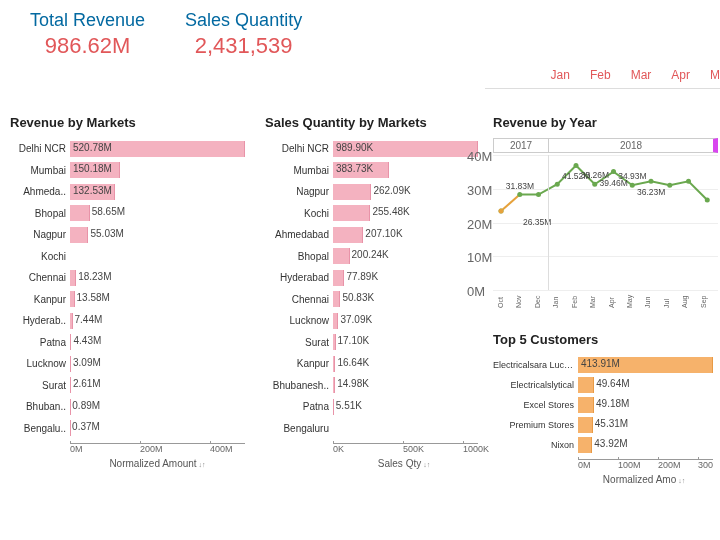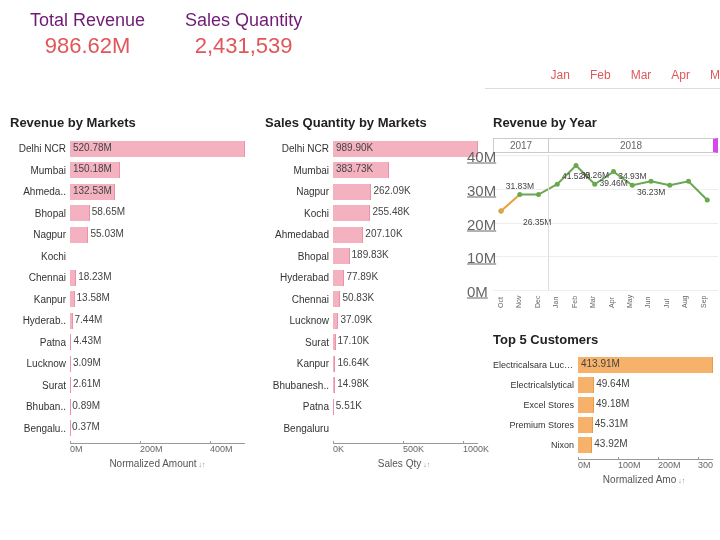--- a/index.html
+++ b/index.html
@@ -1,19 +1,19 @@
 <!DOCTYPE html>
 <html><head>
 <meta charset="utf-8">
 <style>
   * { box-sizing: border-box; margin: 0; padding: 0; }
   body { font-family: Arial, sans-serif; background: #fff; width: 720px; height: 540px; overflow: hidden; position: relative; color: #333; }
   .kpi-row { display: flex; gap: 40px; padding: 10px 0 0 30px; }
   .kpi { text-align: center; }
-  .kpi-label { font-size: 18px; color: #701a75; font-weight: 400; }
+  .kpi-label { font-size: 18px; color: #0369a1; font-weight: 400; }
   .kpi-value { font-size: 22px; color: #e15759; font-weight: 400; margin-top: 2px; }
   .months-row { position: absolute; top: 68px; right: 0; display: flex; gap: 20px; font-size: 12px; color: #e15759; }
   .months-row span { cursor: pointer; }
   .hr1 { position: absolute; top: 88px; right: 0; width: 235px; border-top: 1px solid #ddd; }
   .panels { position: absolute; top: 115px; left: 0; display: flex; width: 580px; }
   .panel { padding: 0 10px; }
   .panel-title { font-size: 13px; font-weight: 700; color: #222; margin-bottom: 8px; }
   .hbar-row { display: flex; align-items: center; height: 21.5px; font-size: 10px; }
   .hbar-label { text-align: right; padding-right: 4px; color: #333; white-space: nowrap; overflow: hidden; text-overflow: ellipsis; }
   .hbar-track { position: relative; flex: 1; height: 16px; }
@@ -25,21 +25,21 @@
   .axis-tick { position: relative; }
   .axis-tick::before { content: ""; position: absolute; top: -3px; left: 0; width: 1px; height: 3px; background: #999; }
   .axis-title { text-align: center; font-size: 10px; color: #555; margin-top: 4px; }
   .axis-title::after { content: " \2193\2191"; font-size: 7px; color: #888; }
   
   .linechart { width: 225px; }
   .line-area { position: relative; width: 225px; height: 135px; border-left: 0; }
   .year-head { display: flex; font-size: 10px; color: #666; margin-bottom: 2px; }
   .year-head div { text-align: center; border-left:1px solid #ccc; border-top:1px solid #ccc; border-bottom:1px solid #ccc; padding:1px 0; }
   .grid-y { position: absolute; left: 0; width: 100%; border-top: 1px solid #eee; }
-  .y-lab { position: absolute; left: -26px; font-size: 15px; color: #666; transform: translateY(-50%); text-decoration: underline; }
+  .y-lab { position: absolute; left: -26px; font-size: 13px; color: #666; transform: translateY(-50%); }
   .line-svg { position: absolute; left: 0; top: 0; }
   .x-ticks { display: flex; font-size: 7px; color: #666; margin-top: 2px; }
   .x-ticks span { transform: rotate(-90deg); transform-origin: left top; width: 20px; display: inline-block; position: relative; top: 16px; height: 22px; }
   .top5 { margin-top: 18px; }
   .panel-1 { width: 255px; }
   .panel-1 .hbar-label { width: 60px; }
   .panel-2 { width: 230px; }
   .panel-2 .hbar-label { width: 68px; }
   .panel-3 { width: 235px; padding-left: 8px; }
   .top5 .hbar-row { height: 20px; }
@@ -212,21 +212,21 @@
           <div class="hbar-label">Ahmedabad</div>
           <div class="hbar-track" style="width:145px">
             <div class="hbar-fill pink" style="width:30.335892514395393px"></div>
             <div class="hbar-val" style="left:32.3358925143954px">207.10K</div>
           </div>
         </div>
         <div class="hbar-row">
           <div class="hbar-label">Bhopal</div>
           <div class="hbar-track" style="width:145px">
             <div class="hbar-fill pink" style="width:16.519951510253563px"></div>
-            <div class="hbar-val" style="left:18.519951510253563px">189.83K</div>
+            <div class="hbar-val" style="left:18.519951510253563px">200.24K</div>
           </div>
         </div>
         <div class="hbar-row">
           <div class="hbar-label">Hyderabad</div>
           <div class="hbar-track" style="width:145px">
             <div class="hbar-fill pink" style="width:11.409283766036975px"></div>
             <div class="hbar-val" style="left:13.409283766036975px">77.89K</div>
           </div>
         </div>
         <div class="hbar-row">

